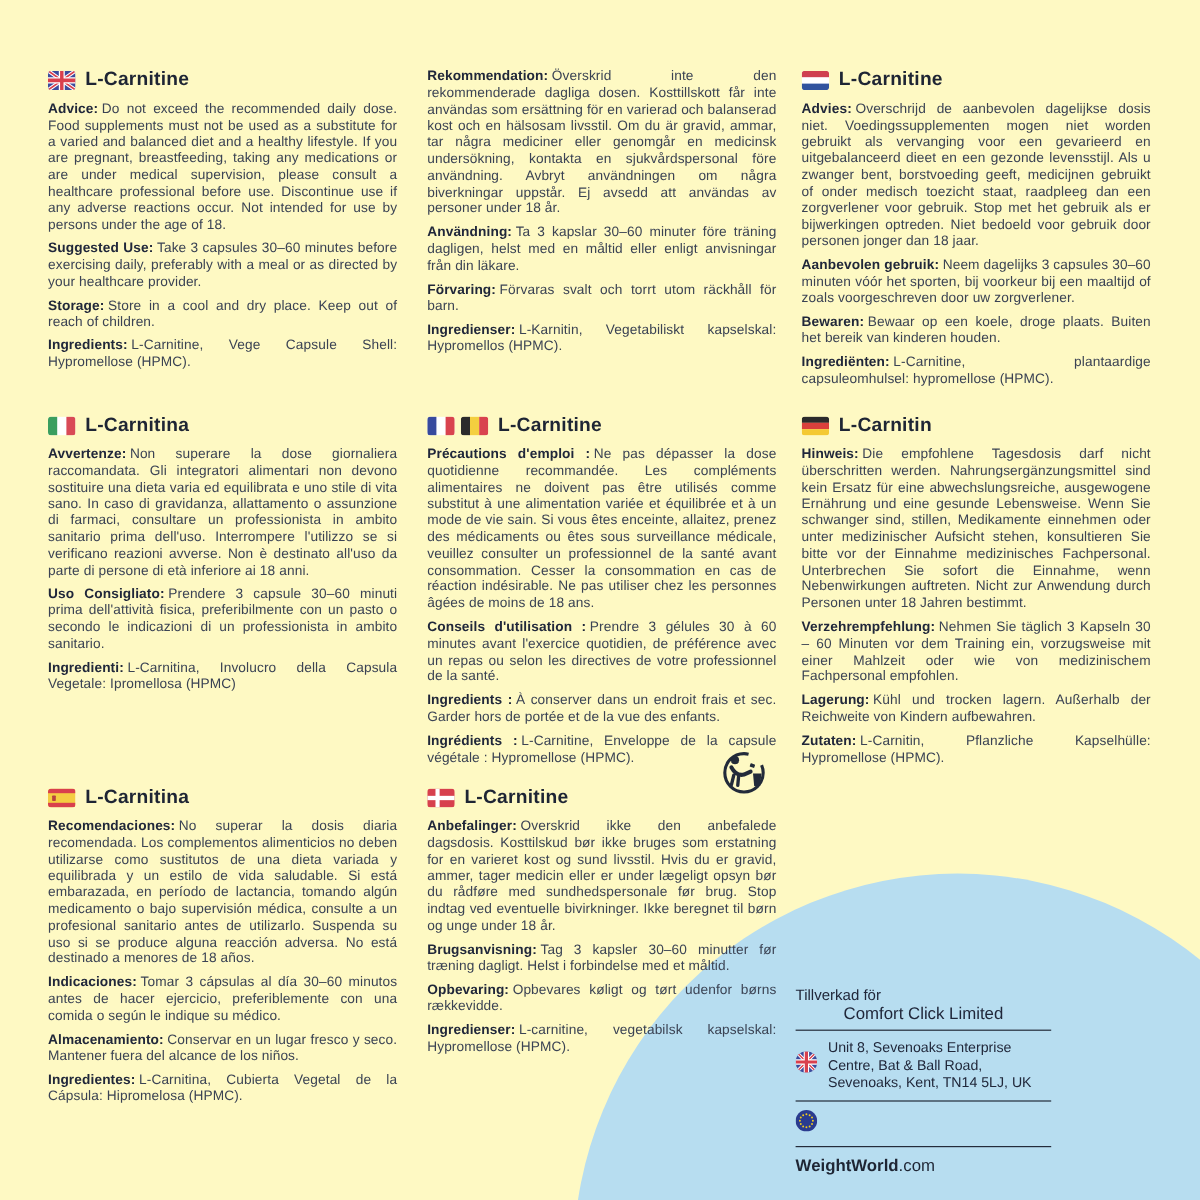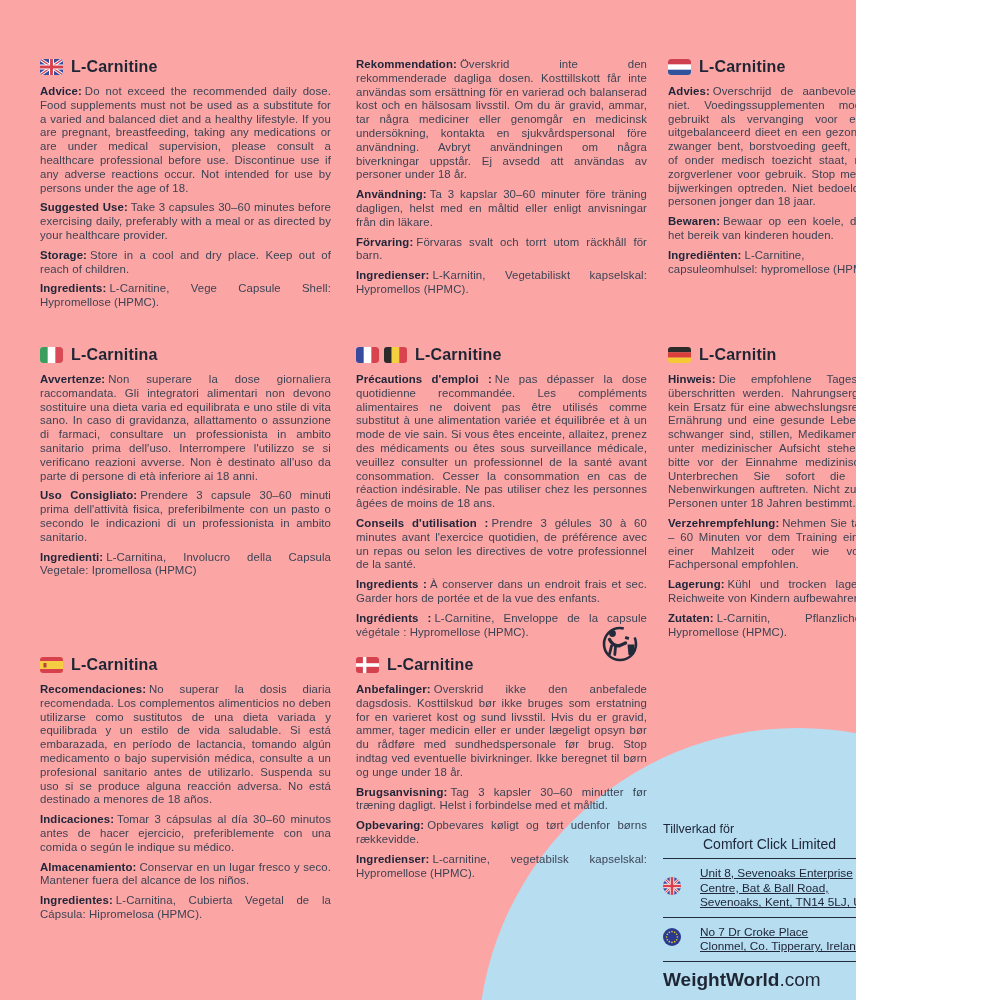--- a/index.html
+++ b/index.html
@@ -1,17 +1,17 @@
 <!DOCTYPE html>
 <html><head>
 <meta charset="utf-8">
 <title>L-Carnitine Label</title>
 <style>
   html,body{margin:0;padding:0;}
-  #canvas{position:relative;width:856px;height:1000px;background:#fca5a5;overflow:hidden;
+  #canvas{position:relative;width:1000px;height:1000px;background:#fef9c3;overflow:hidden;
           font-family:"Liberation Sans",sans-serif;}
   .bg-circle{position:absolute;left:478px;top:728px;width:640px;height:640px;border-radius:50%;
              background:#b7ddf0;}
   .sec{position:absolute;width:291px;z-index:2;}
   #sec-en{left:40px;top:58px;}
   #sec-sv{left:356px;top:58px;}
   #sec-nl{left:668px;top:58px;}
   #sec-it{left:40px;top:346px;}
   #sec-fr{left:356px;top:346px;}
   #sec-de{left:668px;top:346px;}
@@ -23,24 +23,24 @@
   .flag svg{display:block;}
   .sec-title{font-size:16px;font-weight:bold;color:#1e2534;margin:0;letter-spacing:.2px;}
   .para{margin:0 0 6px;text-align:justify;font-size:11.4px;line-height:13.8px;color:#3b4354;
         letter-spacing:.1px;}
   .lbl{font-weight:bold;color:#20273a;margin-right:3px;}
   .tidyman{position:absolute;left:598px;top:620px;z-index:2;}
   .footer{position:absolute;left:663px;top:822px;width:213px;color:#20273a;z-index:2;}
   .mf-label{font-size:12.5px;margin-bottom:0;}
   .company{font-size:14px;font-weight:normal;margin-bottom:5px;margin-left:40px;}
   .rule{border-top:1.4px solid #232b3a;margin:6px 0;}
-  .addr-row{display:flex;gap:19px;align-items:center;padding:1px 0;text-decoration:underline;}
+  .addr-row{display:flex;gap:9px;align-items:center;padding:1px 0;}
   .roundel{flex:0 0 auto;display:block;}
   .addr{font-size:11.8px;line-height:14.6px;white-space:pre-line;}
-  .brand{font-size:19px;margin-top:7px;color:#1e2534;}
+  .brand{font-size:14px;margin-top:7px;color:#1e2534;}
   .brand .brand-name{font-weight:bold;}
 </style>
 </head>
 <body>
 
 <div id="canvas">
   <div class="bg-circle"></div>
 
   <section class="sec" id="sec-en">
     <div class="sec-head">
@@ -73,20 +73,21 @@
       <span class="flag">
         <svg width="23" height="16" viewBox="0 0 60 40" preserveAspectRatio="none">
           <rect width="60" height="40" fill="#ffffff"></rect>
           <rect width="60" height="13.3" fill="#cf4050"></rect>
           <rect y="26.7" width="60" height="13.3" fill="#31539e"></rect>
         </svg>
       </span>
       <h2 class="sec-title">L-Carnitine</h2>
     </div>
     <p class="para"><span class="lbl">Advies:</span><span class="txt">Overschrijd de aanbevolen dagelijkse dosis niet. Voedingssupplementen mogen niet worden gebruikt als vervanging voor een gevarieerd en uitgebalanceerd dieet en een gezonde levensstijl. Als u zwanger bent, borstvoeding geeft, medicijnen gebruikt of onder medisch toezicht staat, raadpleeg dan een zorgverlener voor gebruik. Stop met het gebruik als er bijwerkingen optreden. Niet bedoeld voor gebruik door personen jonger dan 18 jaar.</span></p>
+    <p class="para"><span class="lbl">Aanbevolen gebruik:</span><span class="txt">Neem dagelijks 3 capsules 30–60 minuten vóór het sporten, bij voorkeur bij een maaltijd of zoals voorgeschreven door uw zorgverlener.</span></p>
     <p class="para"><span class="lbl">Bewaren:</span><span class="txt">Bewaar op een koele, droge plaats. Buiten het bereik van kinderen houden.</span></p>
     <p class="para"><span class="lbl">Ingrediënten:</span><span class="txt">L-Carnitine, plantaardige capsuleomhulsel: hypromellose (HPMC).</span></p>
   </section>
 
   <section class="sec" id="sec-it">
     <div class="sec-head">
       <span class="flag">
         <svg width="23" height="16" viewBox="0 0 60 40" preserveAspectRatio="none">
           <rect width="60" height="40" fill="#ffffff"></rect>
           <rect width="20" height="40" fill="#3a9e5f"></rect>
@@ -229,19 +230,17 @@
               <circle cx="4.8" cy="13" r="0.9"></circle>
             <circle cx="4" cy="10" r="0.9"></circle>
               <circle cx="4.8" cy="7" r="0.9"></circle>
             <circle cx="7" cy="4.8" r="0.9"></circle>
               <circle cx="10" cy="4" r="0.9"></circle>
             <circle cx="13" cy="4.8" r="0.9"></circle>
               <circle cx="15.2" cy="7" r="0.9"></circle>
           </g>
         </svg>
       </span>
-      <div class="addr">No 7 Dr Croke Place
-Clonmel, Co. Tipperary, Ireland</div>
     </div>
     <div class="rule"></div>
     <div class="brand"><span class="brand-name">WeightWorld</span><span class="brand-suffix">.com</span></div>
   </div>
 </div>
 
 </body></html>

